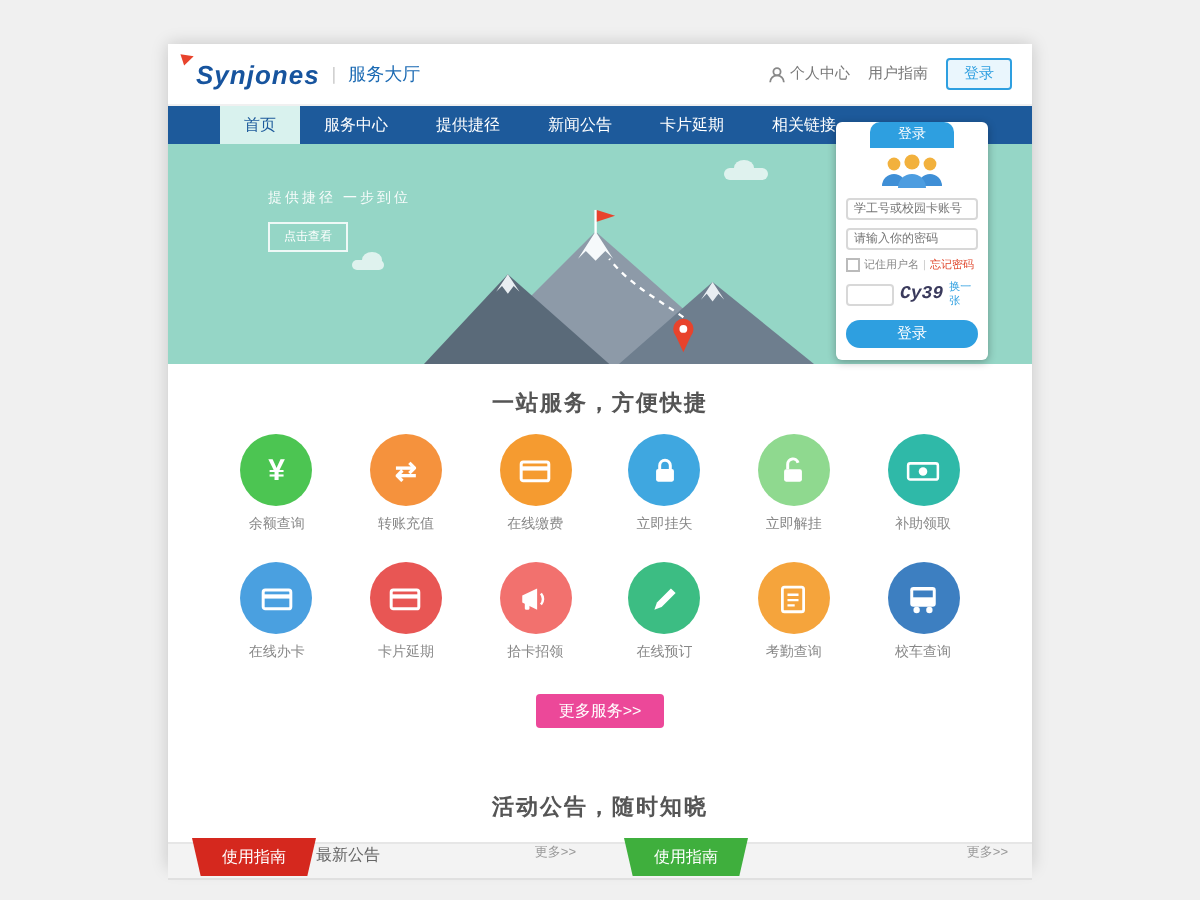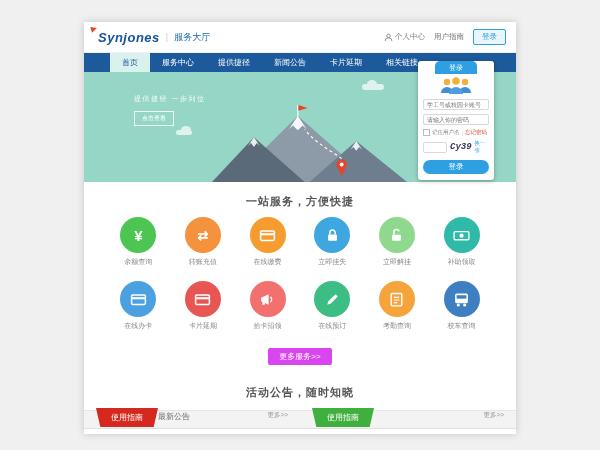--- a/index.html
+++ b/index.html
@@ -69,21 +69,21 @@
   .svc-item{width:16.66%;box-sizing:border-box;margin-bottom:14px;cursor:pointer}
   .svc-circle{width:36px;height:36px;border-radius:50%;margin:0 auto;display:flex;
        align-items:center;justify-content:center}
   .svc-circle svg{width:17px;height:17px}
   .svc-glyph{font-size:15px;font-weight:bold;color:#fff;line-height:1}
   .svc-label{font-size:7px;color:#888;margin-top:4px}
   .more-btn{display:inline-block;margin-top:2px;background:#f2671f;color:#fff;font-size:8px;
        padding:3px 11px;border-radius:2px;cursor:pointer}
 
   
-  .ann-title{font-size:11px;color:#555;font-weight:bold;margin-top:20px;text-align:center;letter-spacing:1px}
+  .ann-title{font-size:11px;color:#555;font-weight:bold;margin-top:32px;text-align:center;letter-spacing:1px}
   .band{margin-top:10px;height:17px;background:#f3f3f3;border-top:1px solid #e6e6e6;
        border-bottom:1px solid #e0e0e0;display:flex}
   .band-half{flex:1;display:flex;position:relative}
   .ribbon{height:19px;line-height:19px;margin-top:-3px;width:62px;text-align:center;color:#fff;
        font-size:8px;margin-left:12px;clip-path:polygon(0 0,100% 0,93% 100%,7% 100%);cursor:pointer}
   .band-tab{font-size:8px;color:#666;cursor:pointer}
   .band-more{margin-left:auto;margin-right:12px;font-size:6.5px;color:#999;cursor:pointer}
 </style>
 </head>
 <body>
@@ -277,21 +277,21 @@
             <svg viewBox="0 0 16 16">
               <rect x="2" y="2.4" width="12" height="9.2" rx="1.5" fill="#fff"></rect>
               <rect x="3.4" y="4" width="9.2" height="3.2" fill="#3d7fc1"></rect>
               <circle cx="5" cy="13.2" r="1.5" fill="#fff"></circle>
               <circle cx="11" cy="13.2" r="1.5" fill="#fff"></circle>
             </svg>
           </div>
           <div class="svc-label">校车查询</div>
         </div>
       </div>
-    <span class="more-btn" style="background: #d946ef;">更多服务&gt;&gt;</span>
+    <span class="more-btn" style="background: #ec4899;">更多服务&gt;&gt;</span>
 
     <div class="ann-title">活动公告，随时知晓</div>
   </div>
 
   <div class="band">
     <div class="band-half">
       <div class="ribbon" id="ribbon-left" style="background: rgb(213, 40, 30);">使用指南</div>
       <span class="band-tab">最新公告</span>
       <span class="band-more">更多&gt;&gt;</span>
     </div>

